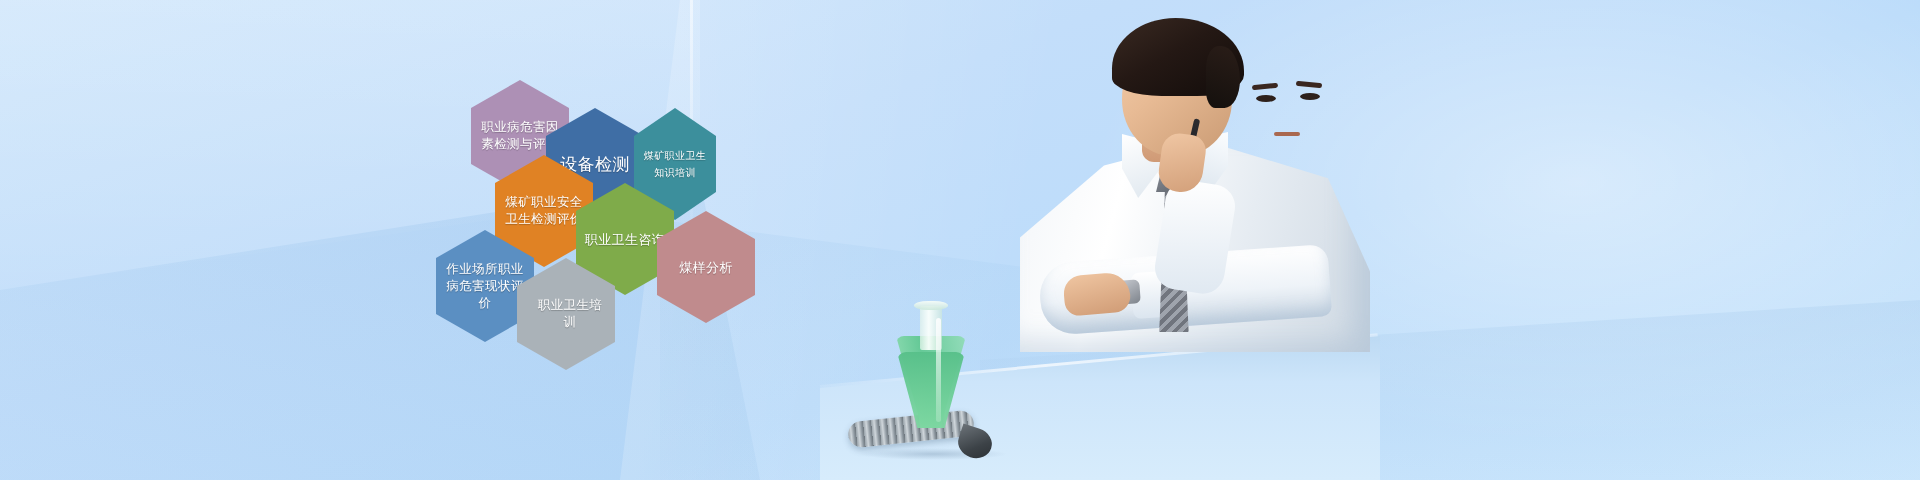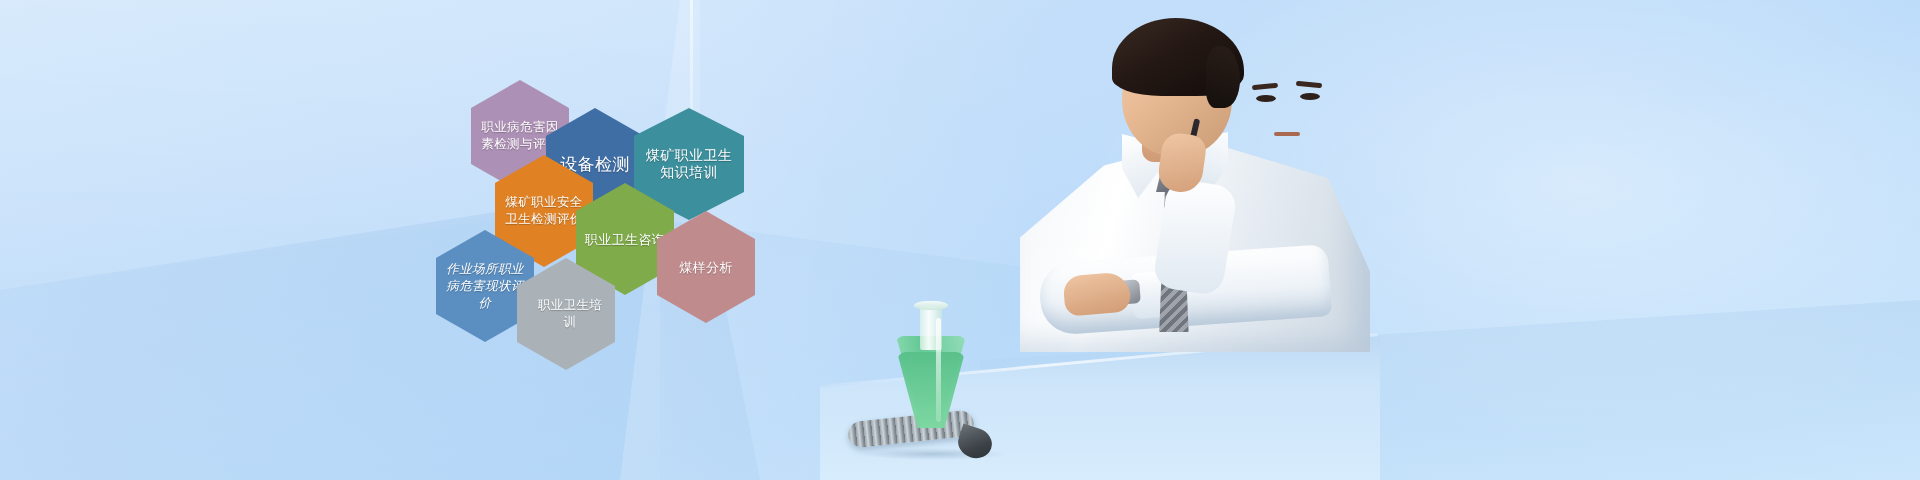--- a/index.html
+++ b/index.html
@@ -246,33 +246,33 @@
   <div class="facet" id="facet-bottom-right"></div>
   <div class="facet" id="facet-seam"></div>
 
   <div id="hex-cluster">
       <div class="hex" id="hex-occupational-hazard-factor-detection" style="left: 131px; top: 25px; width: 98px; height: 112px; background: rgb(173, 144, 181); font-size: 12.5px;">
         <span>职业病危害因素检测与评价</span>
       </div>
       <div class="hex" id="hex-equipment-inspection" style="left: 206px; top: 53px; width: 98px; height: 112px; background: rgb(63, 110, 165); font-size: 17px;">
         <span>设备检测</span>
       </div>
-      <div class="hex" id="hex-coal-mine-occupational-health-training" style="left: 294px; top: 53px; width: 110px; height: 112px; background: rgb(60, 143, 156); font-size: 14px;">
+      <div class="hex" id="hex-coal-mine-occupational-health-training" style="left: 294px; top: 53px; width: 82px; height: 112px; background: rgb(60, 143, 156); font-size: 10px;">
         <span>煤矿职业卫生知识培训</span>
       </div>
       <div class="hex" id="hex-coal-mine-safety-health-evaluation" style="left: 155px; top: 100px; width: 98px; height: 112px; background: rgb(224, 130, 36); font-size: 12.5px;">
         <span>煤矿职业安全卫生检测评价</span>
       </div>
       <div class="hex" id="hex-occupational-health-consulting" style="left: 236px; top: 128px; width: 98px; height: 112px; background: rgb(127, 171, 74); font-size: 13px;">
         <span>职业卫生咨询</span>
       </div>
       <div class="hex" id="hex-coal-sample-analysis" style="left: 317px; top: 156px; width: 98px; height: 112px; background: rgb(192, 139, 141); font-size: 13px;">
         <span>煤样分析</span>
       </div>
-      <div class="hex" id="hex-workplace-hazard-status-evaluation" style="left: 96px; top: 175px; width: 98px; height: 112px; background: rgb(91, 143, 194); font-size: 12.5px; font-style: italic;">
+      <div class="hex" id="hex-workplace-hazard-status-evaluation" style="left: 96px; top: 175px; width: 98px; height: 112px; background: rgb(91, 143, 194); font-size: 12.5px;">
         <span>作业场所职业病危害现状评价</span>
       </div>
       <div class="hex" id="hex-occupational-health-training" style="left: 177px; top: 203px; width: 98px; height: 112px; background: rgb(170, 178, 184); font-size: 12.5px; padding-left: 8px;">
         <span>职业卫生培训</span>
       </div>
     </div>
 
   <div id="photo">
 
     <div id="desk"></div>

